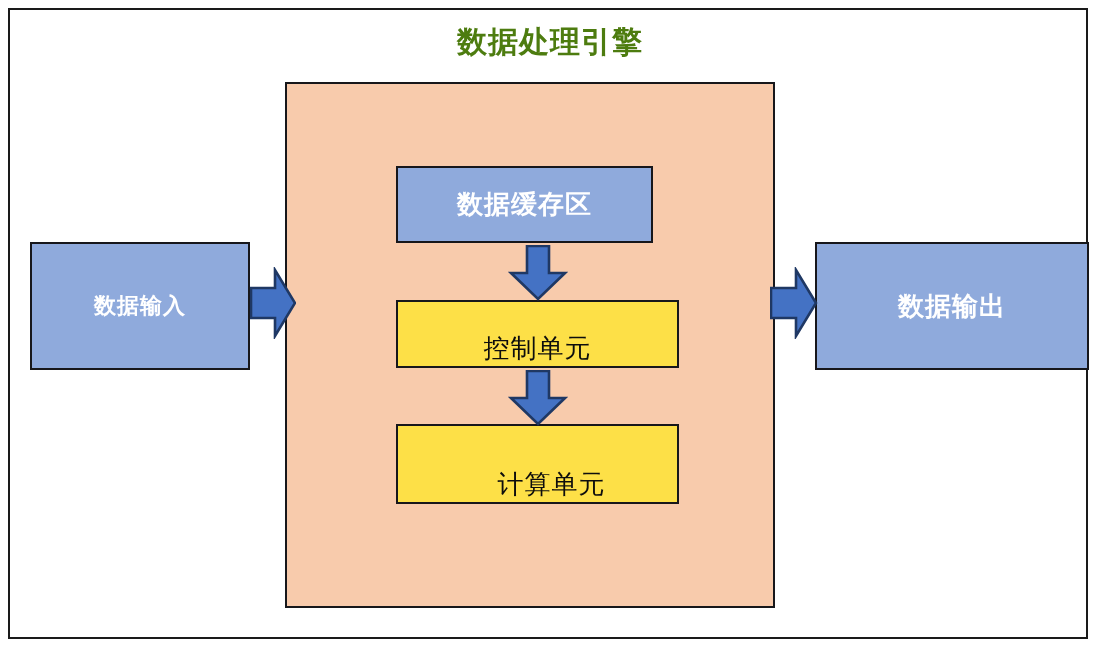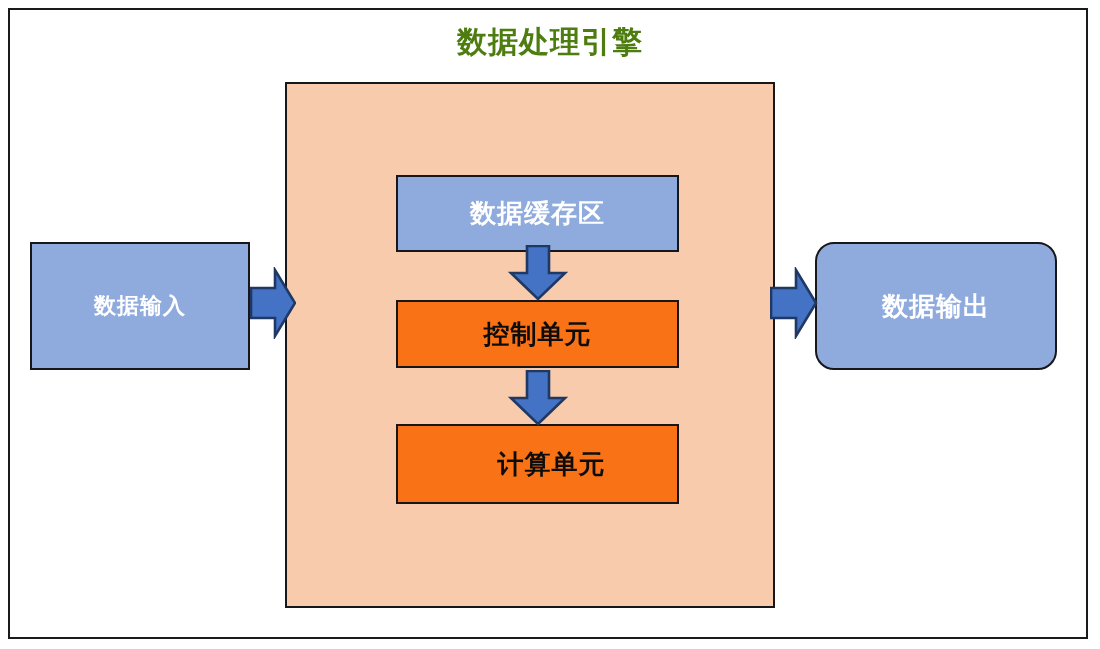--- a/index.html
+++ b/index.html
@@ -64,49 +64,48 @@
     align-items: center;
     justify-content: center;
     text-align: center;
   }
   .node-blue {
     background: #8faadc;
     color: #ffffff;
     font-weight: bold;
   }
   .node-green {
-    background: #f97316;
+    background: #fde047;
     color: #0d0d0d;
-    font-weight: bold;
+    font-weight: normal;
+    align-items: flex-end;
   }
   #node-input {
     left: 30px;
     top: 242px;
     width: 220px;
     height: 128px;
     font-size: 22px;
     letter-spacing: 1px;
   }
   #node-output {
     left: 815px;
     top: 242px;
-    width: 242px;
+    width: 274px;
     height: 128px;
     font-size: 26px;
     letter-spacing: 1px;
-    border-radius: 19px;
   }
   #node-cache {
     left: 396px;
     top: 166px;
-    width: 283px;
+    width: 257px;
     height: 77px;
     font-size: 26px;
     letter-spacing: 1px;
-    margin-top: 9px;
   }
   #node-control {
     left: 396px;
     top: 300px;
     width: 283px;
     height: 68px;
     font-size: 26px;
     letter-spacing: 1px;
   }
   #node-compute {

